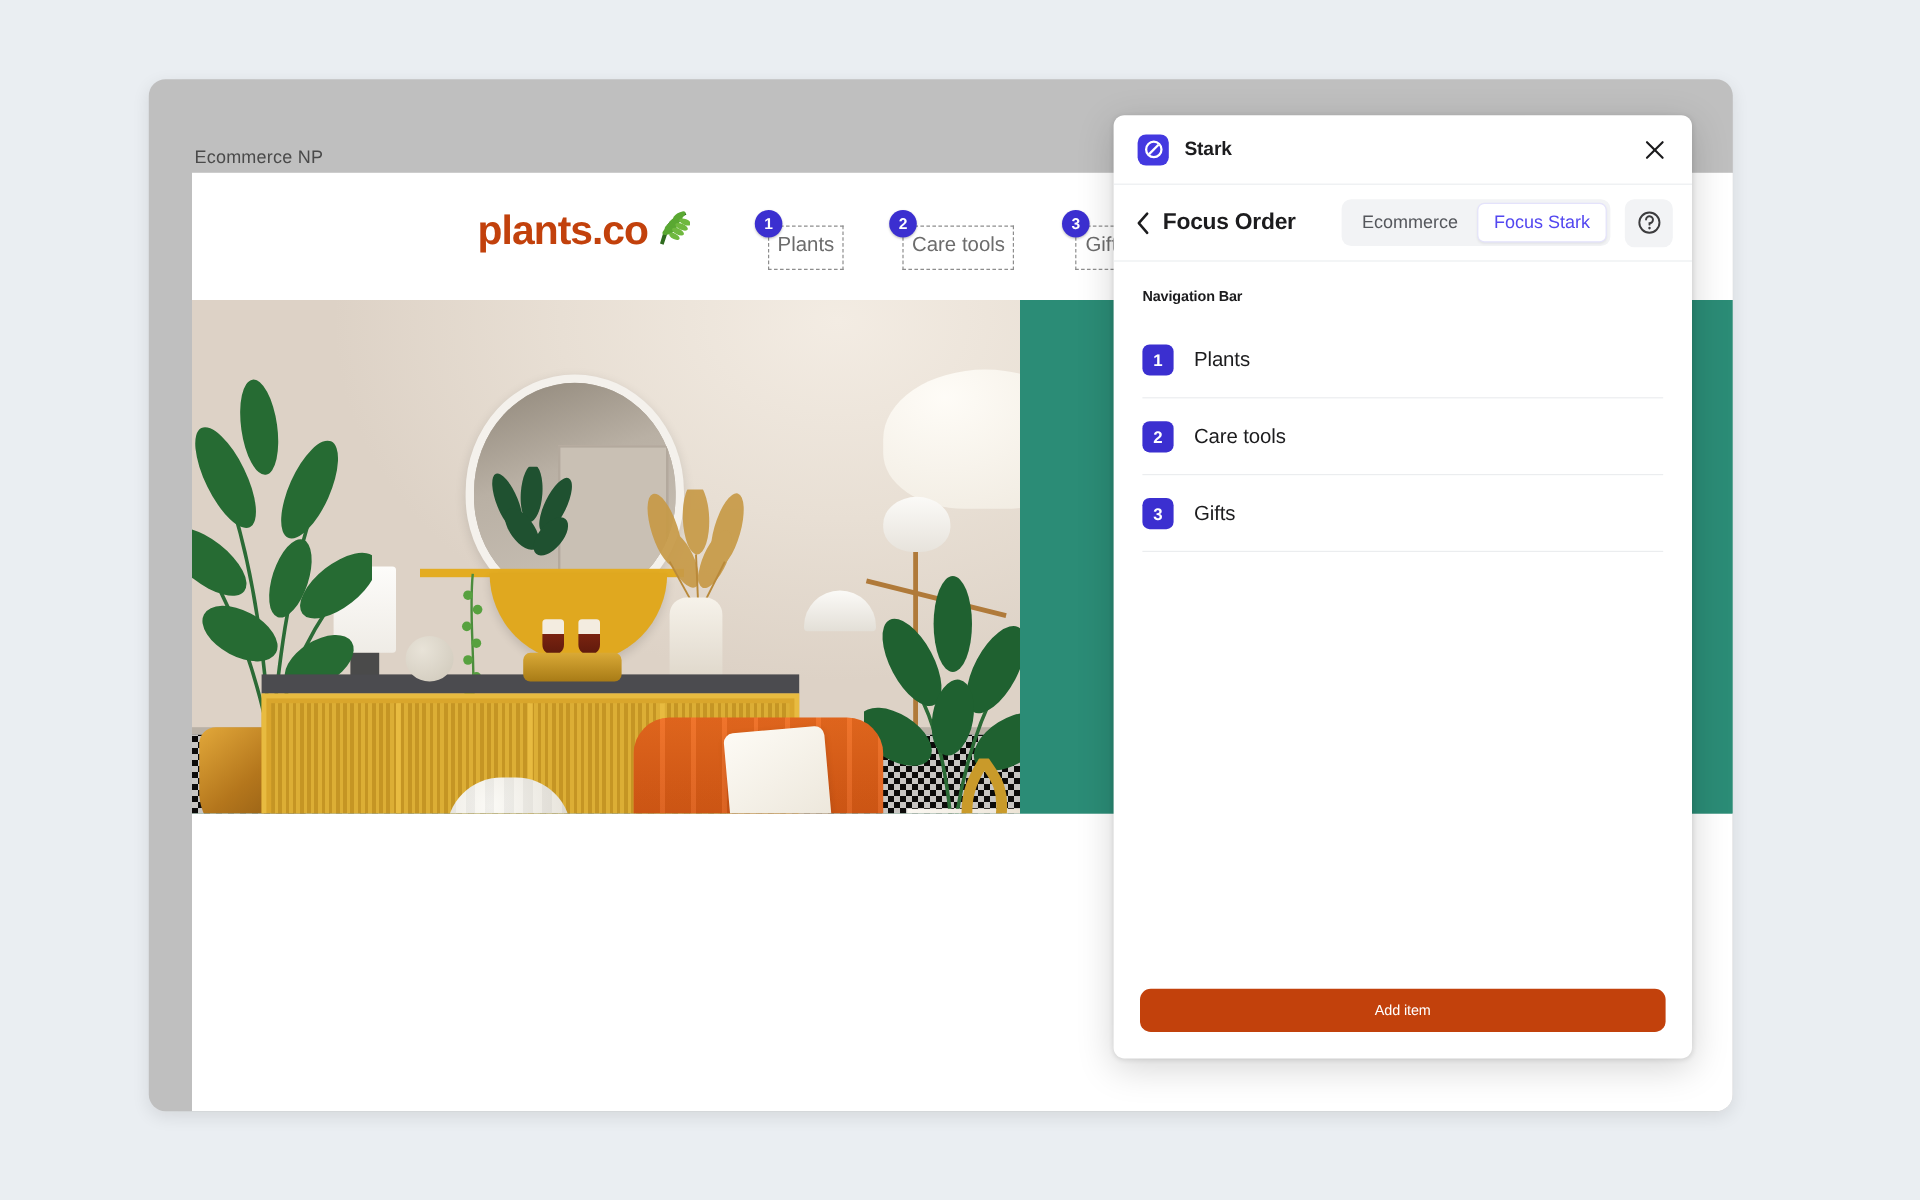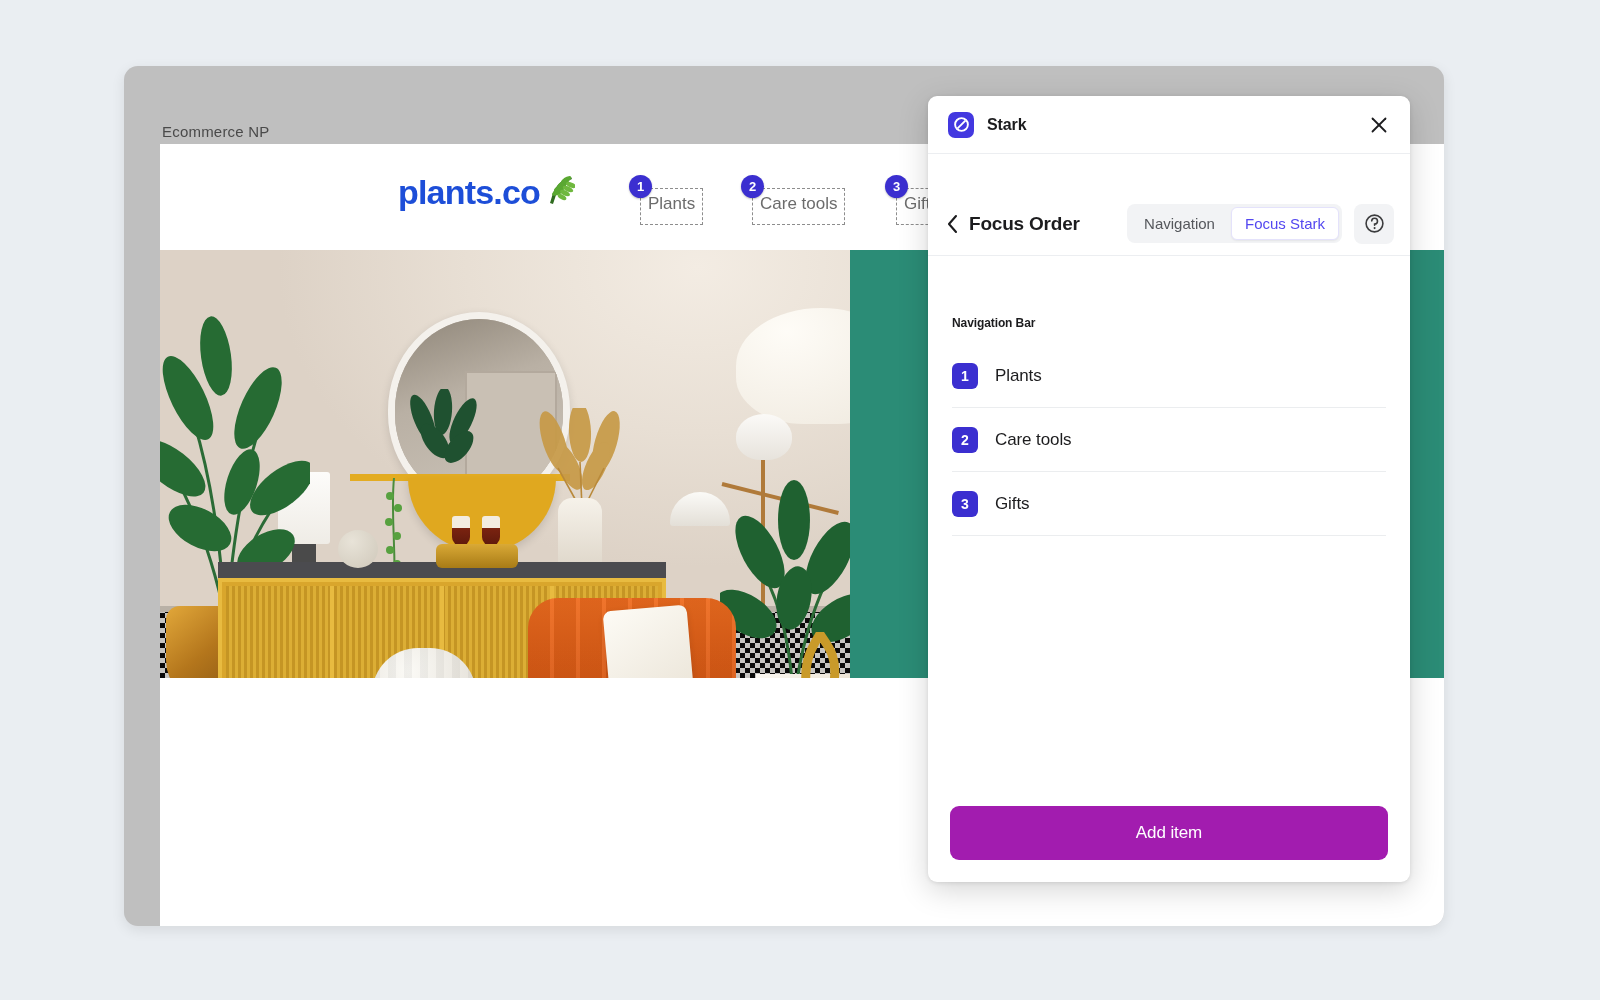--- a/index.html
+++ b/index.html
@@ -20,20 +20,21 @@
   #app-window {
     position: absolute;
     left: 124px;
     top: 66px;
     width: 1320px;
     height: 860px;
     background: #bfbfbf;
     border-radius: 14px;
     box-shadow: 0 4px 14px rgba(0,0,0,0.09);
     overflow: hidden;
+    text-align: center;
   }
 
   #frame-label {
     position: absolute;
     left: 38px;
     top: 57px;
     font-size: 15px;
     color: #4a4a4a;
     letter-spacing: 0.2px;
     white-space: nowrap;
@@ -63,21 +64,21 @@
     position: absolute;
     left: 238px;
     top: 30px;
     display: flex;
     align-items: flex-end;
     gap: 1px;
   }
   #brand-wordmark {
     font-size: 34px;
     font-weight: 700;
-    color: #1d4ed8;
+    color: #c2410c;
     letter-spacing: -0.8px;
     line-height: 1;
   }
   #brand-leaf { display:block; width: 34px; height: 34px; margin-bottom: 1px; }
 
   .nav-focus-slot {
     position: absolute;
     top: 44px;
   }
   .nav-link-box {
@@ -358,21 +359,20 @@
     left: 928px;
     top: 96px;
     width: 482px;
     height: 786px;
     background: #ffffff;
     border-radius: 9px;
     box-shadow: 0 8px 30px rgba(0,0,0,0.17), 0 1px 4px rgba(0,0,0,0.10);
     overflow: hidden;
     display: flex;
     flex-direction: column;
-    gap: 38px;
   }
 
   #panel-titlebar {
     height: 58px;
     flex: 0 0 58px;
     border-bottom: 1px solid #eceef1;
     display: flex;
     align-items: center;
     padding: 0 18px 0 20px;
   }
@@ -484,27 +484,27 @@
     color: #1c1c1e;
     letter-spacing: -0.1px;
   }
 
   #panel-footer {
     flex: 0 0 auto;
     padding: 16px 22px 22px 22px;
   }
   #add-item-button {
     width: 100%;
-    height: 54px;
-    background: #a21caf;
+    height: 36px;
+    background: #c2410c;
     color: #ffffff;
     border: none;
     border-radius: 9px;
     font-family: "Liberation Sans", sans-serif;
-    font-size: 17px;
+    font-size: 12px;
     font-weight: 400;
     cursor: pointer;
     letter-spacing: -0.1px;
   }
 </style>
 </head>
 <body>
 
 <div id="app-window">
 
@@ -713,21 +713,21 @@
 
   <div id="panel-toolbar">
     <div id="back-group">
       <svg width="13" height="20" viewBox="0 0 13 20">
         <polyline points="10,2 3,10 10,18" fill="none" stroke="#1c1c1e" stroke-width="2.1" stroke-linecap="round" stroke-linejoin="round"></polyline>
       </svg>
       <span id="back-title">Focus Order</span>
     </div>
 
     <div id="segmented">
-      <div class="seg-btn">Navigation</div>
+      <div class="seg-btn">Ecommerce</div>
       <div class="seg-btn active">Focus Stark</div>
     </div>
 
     <div id="help-button">
       <svg width="21" height="21" viewBox="0 0 21 21">
         <circle cx="10.5" cy="10.5" r="8.4" fill="none" stroke="#3c3c3e" stroke-width="1.6"></circle>
         <path d="M7.7 7.9 a2.9 2.9 0 1 1 2.9 3.1 v1.2" fill="none" stroke="#3c3c3e" stroke-width="1.6" stroke-linecap="round"></path>
         <circle cx="10.6" cy="15.1" r="1.05" fill="#3c3c3e"></circle>
       </svg>
     </div>

